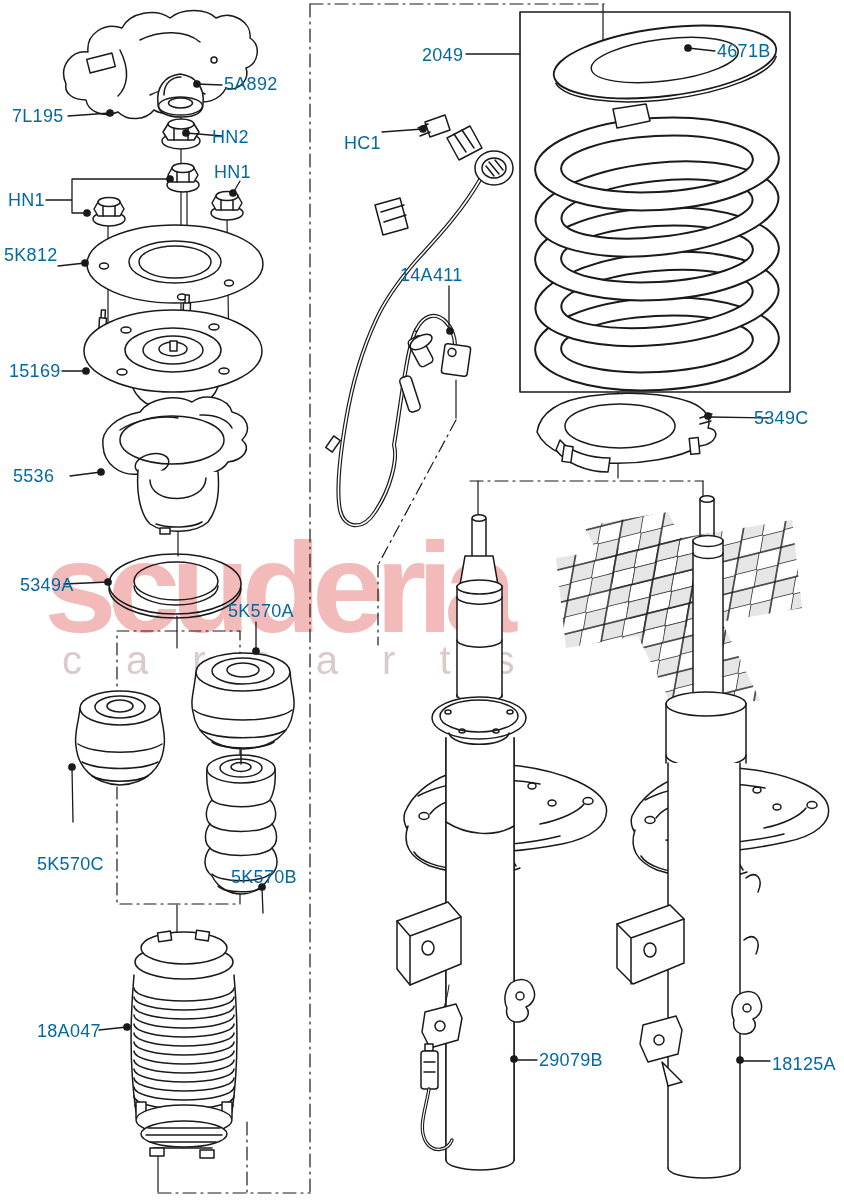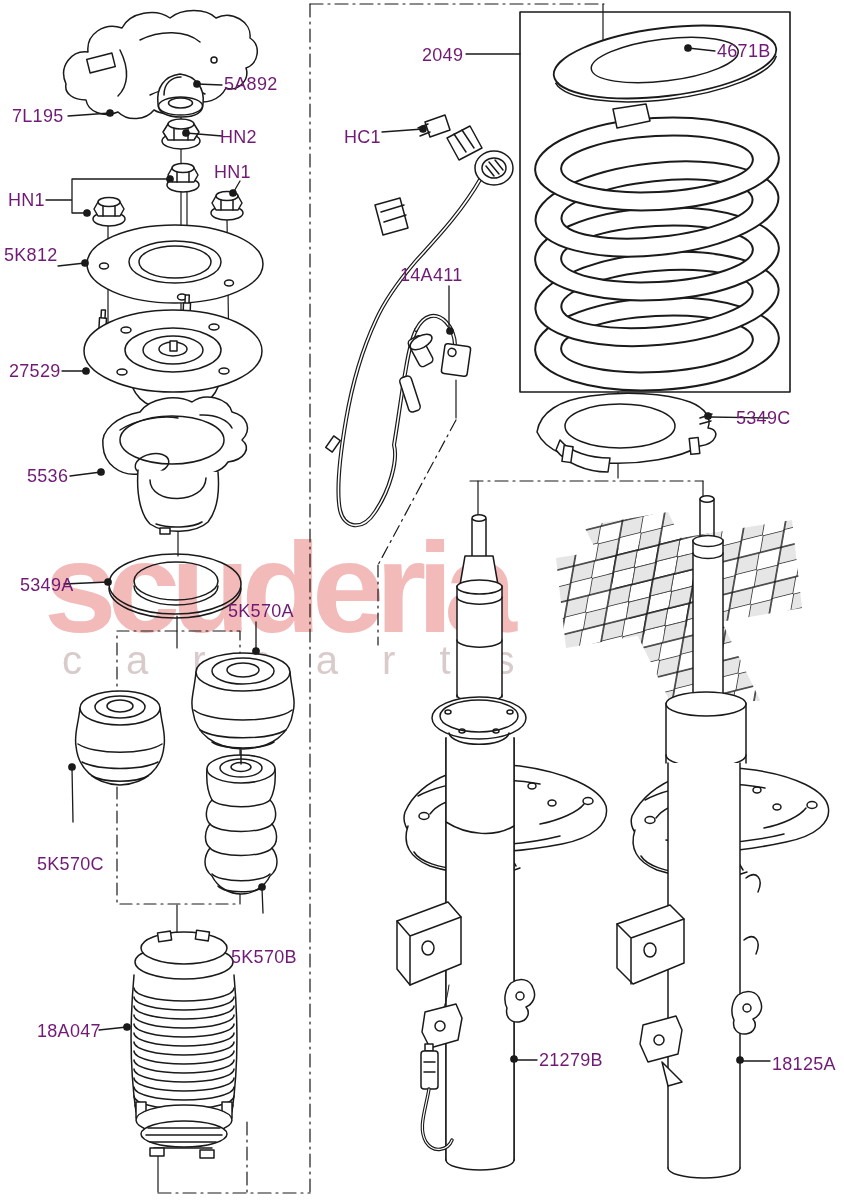--- a/index.html
+++ b/index.html
@@ -1,19 +1,19 @@
 <!DOCTYPE html>
 <html><head>
 <meta charset="utf-8">
 <style>
   html,body{margin:0;padding:0;background:#fff;}
   #stage{position:relative;width:844px;height:1200px;background:#ffffff;overflow:hidden;
          font-family:"Liberation Sans",sans-serif;}
   #art{position:absolute;left:0;top:0;width:844px;height:1200px;}
-  .plabel{position:absolute;color:#701a75;font-size:18px;line-height:18px;white-space:nowrap;
+  .plabel{position:absolute;color:#0369a1;font-size:18px;line-height:18px;white-space:nowrap;
           letter-spacing:.3px;cursor:pointer;}
   .wm{position:absolute;pointer-events:none;}
   .wm-brand{left:44px;top:514px;font-size:128px;font-weight:bold;letter-spacing:-9px;
             color:#f3baba;transform:scaleX(1.02);transform-origin:left top;}
   .wm-sub{left:62px;top:638px;font-size:40px;letter-spacing:44px;color:#d9cbcb;}
 </style>
 </head>
 <body>
 
 <div id="stage">
@@ -352,31 +352,31 @@
         <circle cx="708" cy="416" r="3.2" fill="#1a1a1a"></circle>
       <path d="M516,1060 H537"></path>
         <circle cx="514" cy="1059" r="3.2" fill="#1a1a1a"></circle>
       <path d="M742,1061 H770"></path>
         <circle cx="740" cy="1060" r="3.2" fill="#1a1a1a"></circle>
     </g>
   </svg>
 
   <div class="plabel" style="left:12px;top:107px">7L195</div>
   <div class="plabel" style="left:224px;top:75px">5A892</div>
-  <div class="plabel" style="left:220px;top:128px">HN2</div>
+  <div class="plabel" style="left:212px;top:128px">HN2</div>
   <div class="plabel" style="left:214px;top:163px">HN1</div>
   <div class="plabel" style="left:8px;top:191px">HN1</div>
   <div class="plabel" style="left:4px;top:246px">5K812</div>
-  <div class="plabel" style="left:9px;top:362px">27529</div>
-  <div class="plabel" style="left:27px;top:467px">5536</div>
+  <div class="plabel" style="left:9px;top:362px">15169</div>
+  <div class="plabel" style="left:13px;top:467px">5536</div>
   <div class="plabel" style="left:20px;top:576px">5349A</div>
   <div class="plabel" style="left:228px;top:602px">5K570A</div>
   <div class="plabel" style="left:37px;top:855px">5K570C</div>
-  <div class="plabel" style="left:231px;top:948px">5K570B</div>
+  <div class="plabel" style="left:231px;top:868px">5K570B</div>
   <div class="plabel" style="left:37px;top:1022px">18A047</div>
   <div class="plabel" style="left:422px;top:46px">2049</div>
-  <div class="plabel" style="left:344px;top:128px">HC1</div>
+  <div class="plabel" style="left:344px;top:134px">HC1</div>
   <div class="plabel" style="left:400px;top:266px">14A411</div>
   <div class="plabel" style="left:717px;top:42px">4671B</div>
-  <div class="plabel" style="left:736px;top:409px">5349C</div>
-  <div class="plabel" style="left:539px;top:1051px">21279B</div>
+  <div class="plabel" style="left:754px;top:409px">5349C</div>
+  <div class="plabel" style="left:539px;top:1051px">29079B</div>
   <div class="plabel" style="left:772px;top:1055px">18125A</div>
 </div>
 
 </body></html>

